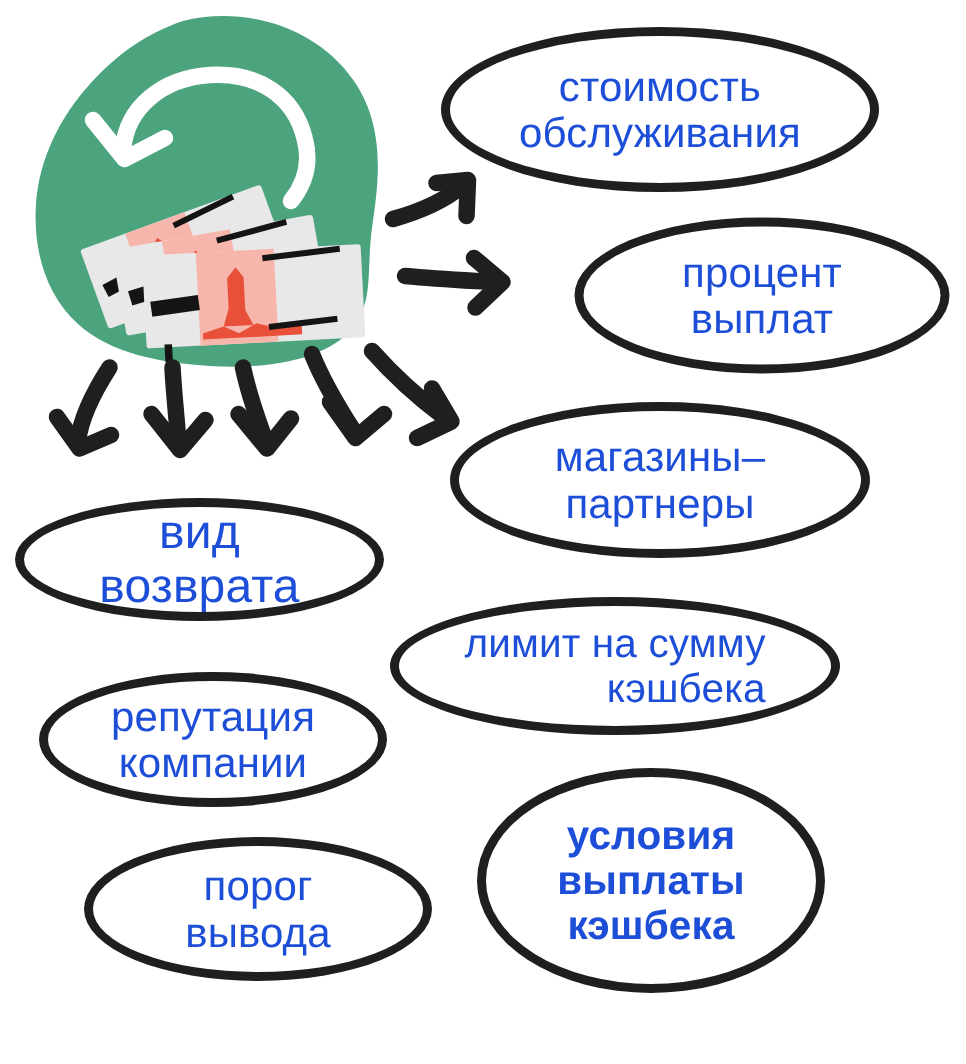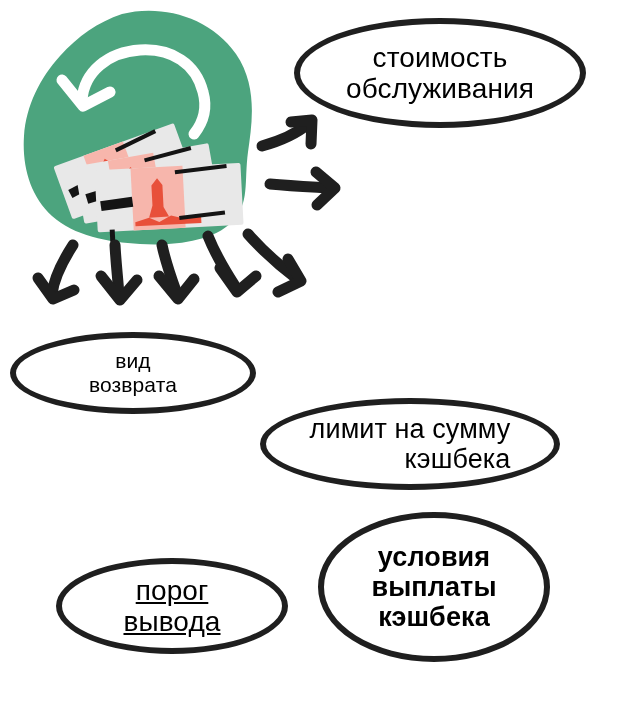--- a/index.html
+++ b/index.html
@@ -31,34 +31,34 @@
   .bubble {
     position: absolute;
     box-sizing: border-box;
     display: flex;
     align-items: center;
     justify-content: center;
     text-align: center;
     background: #ffffff;
     border: 6px solid #1f1f1f;
     border-radius: 50%;
-    color: #000000;
+    color: #1d4ed8;
     line-height: 1.12;
     letter-spacing: 0.1px;
     white-space: pre-line;
     padding: 2px 10px;
   }
   .b-service       { left: 294px; top: 18px;  width: 292px; height: 110px; font-size: 28px; }
   .b-percent       { left: 383px; top: 145px; width: 250px; height: 104px; font-size: 28px; }
   .b-partners      { left: 300px; top: 268px; width: 280px; height: 104px; font-size: 28px; }
   .b-limit         { left: 260px; top: 398px; width: 300px; height: 92px;  font-size: 27px; text-align: right; }
   .b-conditions    { left: 318px; top: 512px; width: 232px; height: 150px; font-size: 27px; font-weight: bold; }
-  .b-return        { left: 10px;  top: 332px; width: 246px; height: 82px;  font-size: 21px; }
+  .b-return        { left: 10px;  top: 332px; width: 246px; height: 82px;  font-size: 32px; }
   .b-reputation    { left: 26px;  top: 448px; width: 232px; height: 90px;  font-size: 28px; }
-  .b-threshold     { left: 56px;  top: 558px; width: 232px; height: 96px;  font-size: 28px; text-decoration: underline; }
+  .b-threshold     { left: 56px;  top: 558px; width: 232px; height: 96px;  font-size: 28px; }
 </style>
 </head>
 <body>
 
 <div id="canvas">
 
   <svg id="art" viewBox="0 0 644 709" xmlns="http://www.w3.org/2000/svg">
 
     <g>
       <path fill="#4CA47E" d="
@@ -142,29 +142,35 @@
       <g>
         <path d="M 248 234 C 264 252, 280 266, 296 278"></path>
         <path d="M 288 259 L 301 281 L 278 292"></path>
       </g>
     </g>
   </svg>
 
   <div class="bubble b-service">стоимость
 обслуживания</div>
 
+  <div class="bubble b-percent">процент
+выплат</div>
 
+  <div class="bubble b-partners">магазины–
+партнеры</div>
 
   <div class="bubble b-limit">лимит на сумму
 кэшбека</div>
 
   <div class="bubble b-conditions">условия
 выплаты
 кэшбека</div>
 
   <div class="bubble b-return">вид
 возврата</div>
 
+  <div class="bubble b-reputation">репутация
+компании</div>
 
   <div class="bubble b-threshold">порог
 вывода</div>
 
 </div>
 
 </body></html>

